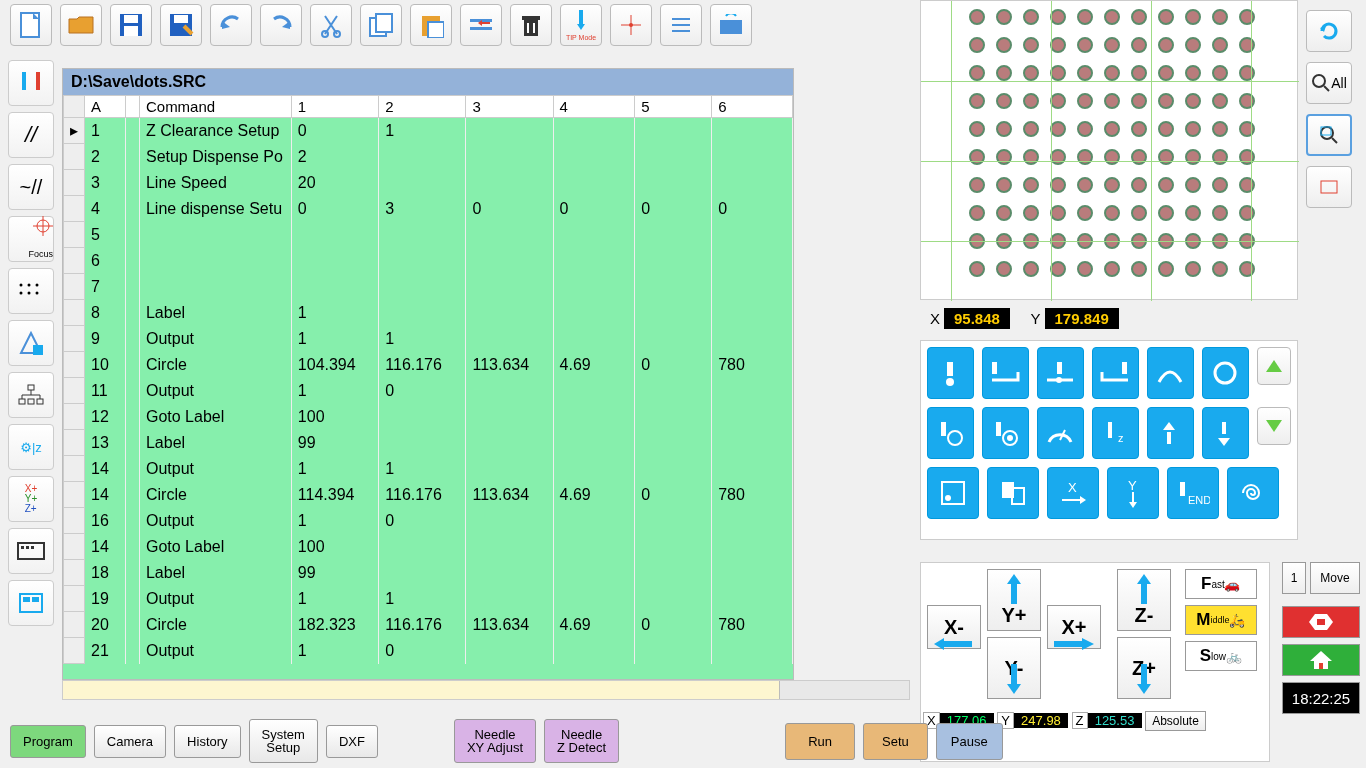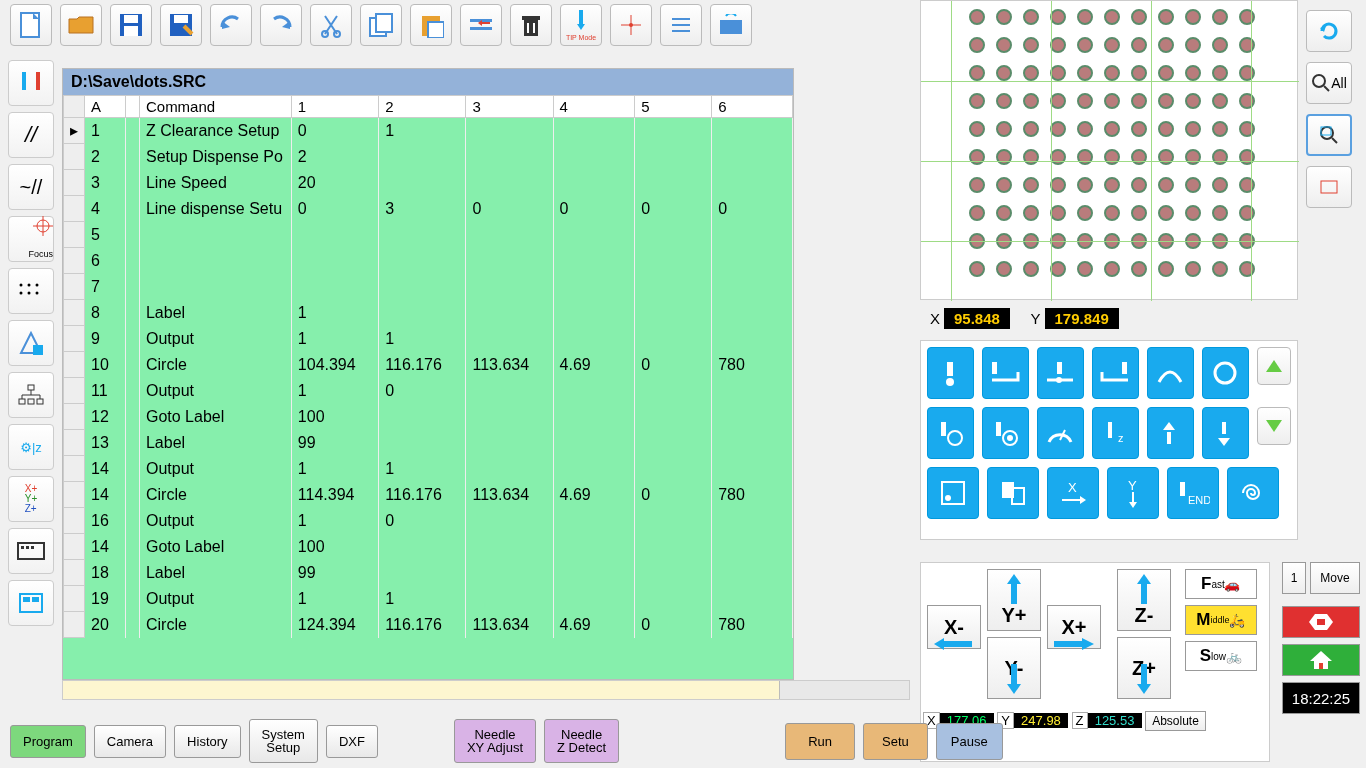--- a/index.html
+++ b/index.html
@@ -492,26 +492,38 @@
             <td></td>
             <td></td>
             <td></td>
             <td></td>
           </tr>
           <tr>
             <td class="rowmark"></td>
             <td class="ln">20</td>
             <td></td>
             <td>Circle</td>
-            <td>124.394</td>
+            <td>182.323</td>
             <td>116.176</td>
             <td>113.634</td>
             <td>4.69</td>
             <td>0</td>
             <td>780</td>
+          </tr>
+          <tr>
+            <td class="rowmark"></td>
+            <td class="ln">21</td>
+            <td></td>
+            <td>Output</td>
+            <td>1</td>
+            <td>0</td>
+            <td></td>
+            <td></td>
+            <td></td>
+            <td></td>
           </tr>
         </tbody>
     </table>
   </div>
 </div>
 <div class="scrollbar-bottom">
     <div class="thumb"></div>
   </div>
 
 <div class="preview">

